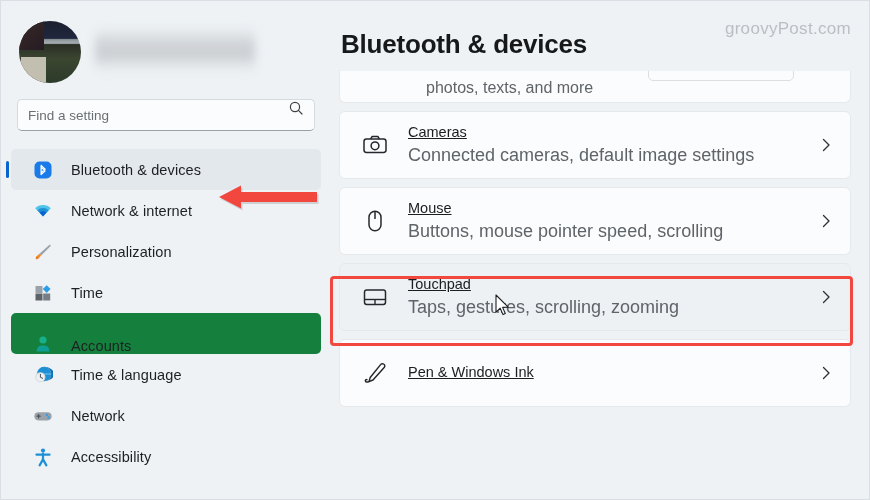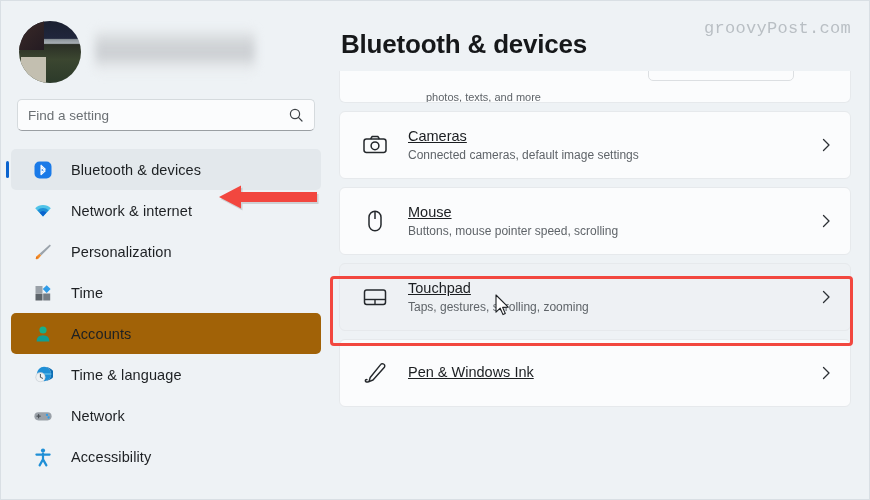--- a/index.html
+++ b/index.html
@@ -70,21 +70,20 @@
   }
 
   #search-wrap {
     margin: 12px 16px 0 16px;
     height: 32px;
     background: #fbfcfd;
     border: 1px solid #d5dadd;
     border-bottom-color: #9a9fa3;
     border-radius: 5px;
     display: flex;
-    align-items: center;
     padding: 0 10px;
   }
   #search-input {
     flex: 1;
     border: none;
     outline: none;
     background: transparent;
     font-family: "Liberation Sans", sans-serif;
     font-size: 13.5px;
     color: #5d6266;
@@ -97,21 +96,21 @@
     position: relative;
     height: 41px;
     margin: 0 10px;
     border-radius: 5px;
     display: flex;
     align-items: center;
     padding-left: 22px;
     cursor: default;
   }
   .nav-item.selected { background: #e3e8ec; }
-  .nav-item.hovered  { background: #a16207; }
+  .nav-item.hovered  { background: #15803d; align-items: flex-end; }
   .nav-item.selected .nav-rail {
     position: absolute;
     left: -5px; top: 12px;
     width: 3px; height: 17px;
     background: #0b63ce;
     border-radius: 2px;
   }
   .nav-icon {
     width: 20px; height: 20px;
     flex: 0 0 20px;
@@ -136,21 +135,21 @@
   #main {
     flex: 1;
     height: 100%;
     position: relative;
     background: #eef2f5;
     padding-left: 10px;
   }
   #watermark {
     position: absolute;
     right: 18px; top: 18px;
-    font-family: Liberation Mono, monospace;
+    font-family: Liberation Sans, sans-serif;
     font-size: 17px;
     color: #b9bfc4;
     letter-spacing: 0.3px;
   }
   #page-title {
     font-size: 26px;
     font-weight: bold;
     color: #16181a;
     padding: 28px 0 0 0;
     margin-left: 0;
@@ -191,35 +190,35 @@
     display: flex; align-items: center; justify-content: center;
   }
   .card-text { flex: 1; }
   .card-title {
     font-size: 14.5px;
     color: #1b1e21;
     line-height: 1.35;
     text-decoration: underline;
   }
   .card-sub {
-    font-size: 12px;
+    font-size: 18px;
     color: #5f6469;
     line-height: 1.35;
     margin-top: 1px;
   }
   .chevron {
     width: 16px; height: 16px;
     flex: 0 0 16px;
     margin-left: 8px;
   }
   .clipped-sub {
-    font-size: 11px;
+    font-size: 16px;
     color: #5f6469;
     margin-left: 64px;
-    margin-top: 20px;
+    margin-top: 8px;
   }
   .clipped-btn {
     position: absolute;
     right: 56px; top: -18px;
     width: 146px; height: 28px;
     border: 1px solid #dcdfe2;
     border-radius: 5px;
     background: #fbfcfd;
   }
 

